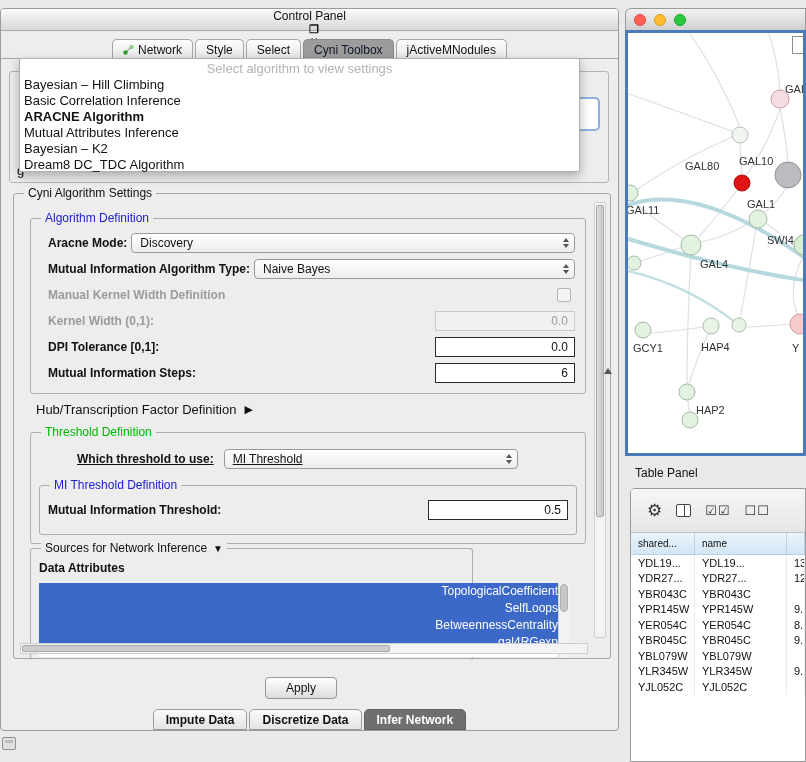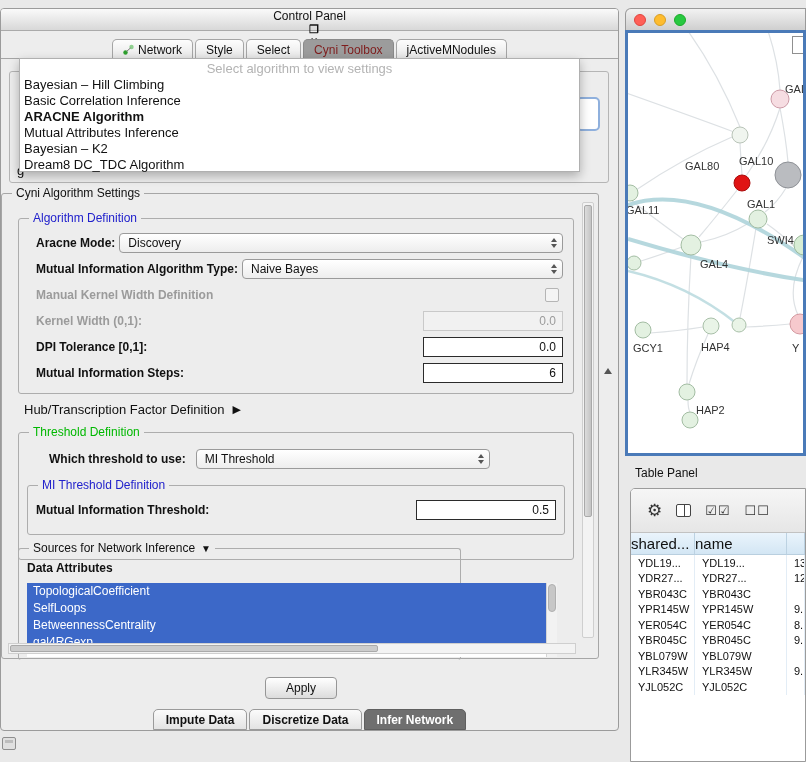--- a/index.html
+++ b/index.html
@@ -15,38 +15,38 @@
         background:linear-gradient(#fafafa,#d8d8d8); border-bottom:1px solid #aaa;
         display:flex; align-items:center; padding:0 8px; font-size:12px; border-radius:3px 3px 0 0;flex-direction:column; }
   .titlebar .sp { flex:1; }
   .tb-icon { font-size:11px; margin-left:9px; font-weight:bold; color:#111; }
   .tabbar { position:absolute; top:30px; left:0; right:0; height:20px;
         display:flex; justify-content:center; align-items:flex-end; }
   .tabline { position:absolute; top:49px; left:0; right:0; border-top:1px solid #a5a5a5; }
   .tab { height:20px; padding:0 10px; display:flex; align-items:center; gap:4px;
         font-size:12px; background:linear-gradient(#fdfdfd,#e6e6e6);
         border:1px solid #a5a5a5; border-bottom:none; border-radius:5px 5px 0 0; margin:0 1px; }
-  .tab-active { background:#9c9c9c; color:#7f1d1d; border-color:#8a8a8a; }
+  .tab-active { background:#9c9c9c; color:#0f172a; border-color:#8a8a8a; }
   .tab-ic { display:flex; align-items:center; }
   
   .remnant-group { position:absolute; left:8px; top:62px; width:600px; height:112px;
         border:1px solid #b5b5b5; border-radius:3px; z-index:1; }
   .remnant-combo { position:absolute; left:575px; top:88px; width:24px; height:34px;
         background:#fff; border:2px solid #8fb0dd; border-radius:5px; z-index:2; }
   .remnant-g { position:absolute; left:16px; top:154px; font-size:13px; z-index:2; }
   
   .popup { position:absolute; left:18px; top:49px; width:561px; height:114px;
         background:#fff; border:1px solid #b0b0b0; box-shadow:0 4px 10px rgba(0,0,0,.28);
         z-index:9; padding-top:2px; }
   .popup-header { font-size:13px; color:#b3b3b3; text-align:center; height:16px; line-height:16px; }
   .dd-item { font-size:13px; height:16px; line-height:16px; padding-left:4px; }
   .dd-selected { font-weight:bold; }
   
-  .settings { position:absolute; left:0; top:184px; width:598px; height:466px;
-        border:1px solid #a6a6a6; border-radius:3px; }
+  .settings { position:absolute; left:12px; top:184px; width:598px; height:466px;
+        border:1px solid #a6a6a6; border-radius:3px;text-align:right; }
   .legend { position:absolute; top:-8px; left:10px; background:#ededed; padding:0 4px; font-size:12px; }
   .legend-blue { color:#2121cc; }
   .legend-green { color:#00b800; }
   .group { position:absolute; border:1px solid #adadad; border-radius:3px; }
   #alg-group { left:16px; top:24px; width:556px; height:176px; padding:14px 10px 0 17px; }
   .row { display:flex; align-items:center; height:20px; margin-bottom:6px; }
   .lbl { font-size:12px; font-weight:bold; white-space:nowrap; }
   .lbl-disabled { color:#9b9b9b; }
   .combo { flex:1; margin-left:4px; height:20px; border:1px solid #9a9a9a; border-radius:4px;
         background:linear-gradient(#ffffff,#ededed); display:flex; align-items:center;
@@ -55,22 +55,22 @@
   .stepper { position:absolute; right:5px; top:4px; display:flex; flex-direction:column; gap:2px; }
   .tri-up { width:0; height:0; border-left:3.5px solid transparent; border-right:3.5px solid transparent; border-bottom:4.5px solid #555; }
   .tri-down { width:0; height:0; border-left:3.5px solid transparent; border-right:3.5px solid transparent; border-top:4.5px solid #555; }
   .spacer { flex:1; }
   .checkbox { width:14px; height:14px; border:1px solid #b5b5b5; border-radius:2px; background:#f4f4f4; margin-right:4px; }
   .input { width:140px; height:20px; border:1px solid #2b2b2b; background:#fff; font-size:12px;
         display:flex; align-items:center; justify-content:flex-end; padding-right:6px; margin-left:auto; }
   .input-disabled { border:1px solid #c9c9c9; background:#f1f1f1; color:#9b9b9b; }
   .hub-row { position:absolute; left:22px; top:208px; display:flex; align-items:center; gap:8px; font-size:13px; }
   .hub-tri { font-size:11px; }
-  #threshold-group { left:16px; top:238px; width:556px; height:128px; }
-  .which-row { margin:16px 0 0 30px; padding-right:26px; }
+  #threshold-group { left:16px; top:238px; width:556px; height:112px; }
+  .which-row { margin:16px 0 0 46px; padding-right:26px;text-decoration:underline; }
   #mi-group { left:8px; top:52px; width:538px; height:50px; }
   .mi-row { margin-top:14px; padding:0 8px; }
   #sources-group { left:16px; top:354px; width:443px; height:112px; border-bottom:none; }
   .src-arrow { margin-left:6px; font-size:10px; }
   .attr-label { position:absolute; left:8px; top:12px; font-size:12px; font-weight:bold; }
   .attr-list { position:absolute; left:8px; top:34px; width:530px; height:74px; background:#fff; overflow:hidden; }
   .attr-item { height:17px; line-height:17px; background:#3c68c8; color:#fff; font-size:12px;
         padding-left:6px; width:calc(100% - 11px); }
   .attr-scroll { position:absolute; right:0; top:0; bottom:0; width:11px; background:#f2f2f2; border-left:1px solid #d5d5d5; }
   .attr-thumb { position:absolute; top:1px; left:1px; right:1px; height:28px; background:#c7c7c7;
@@ -106,21 +106,21 @@
   .table-win { position:absolute; left:630px; top:488px; width:176px; height:274px;
         background:#fff; border:1px solid #9b9b9b; border-radius:5px 0 0 0; overflow:hidden; }
   .t-toolbar { height:44px; background:linear-gradient(#f6f6f6,#e6e6e6); border-bottom:1px solid #c2c2c2;
         display:flex; align-items:center; gap:14px; padding-left:16px; }
   .gear { font-size:17px; color:#333; }
   .colicon { width:15px; height:13px; border:1.5px solid #444; border-radius:2px; position:relative; background:#fff; }
   .colicon:before { content:""; position:absolute; left:50%; top:0; bottom:0; width:1.5px; background:#444; }
   .checks { font-size:13px; color:#333; letter-spacing:1px; }
   .t-header { display:grid; grid-template-columns:64px 92px 1fr;
         background:linear-gradient(#eaf4fc,#d3e6f4); border-bottom:1px solid #b9cfdf; height:22px; }
-  .t-hcell { font-size:15px; display:flex; align-items:center; border-right:1px solid #bcd2e2; }
+  .t-hcell { font-size:10px; display:flex; align-items:center; padding-left:7px; border-right:1px solid #bcd2e2; }
   .t-row { display:grid; grid-template-columns:64px 92px 1fr; height:15.5px; }
   .t-cell { font-size:11px; display:flex; align-items:center; padding-left:7px;
         border-right:1px solid #e3edf6; white-space:nowrap; overflow:hidden; }
   
   .corner-icon { position:absolute; left:2px; top:737px; width:14px; height:13px;
         border:1px solid #8e8e8e; background:#e0e0e0; border-radius:2px; }
   .corner-icon:before { content:""; position:absolute; left:2px; top:2px; right:2px; height:3px; background:#bdbdbd; }
   .splitter-arrow { position:absolute; left:604px; top:368px; width:0; height:0;
         border-left:4px solid transparent; border-right:4px solid transparent; border-bottom:6px solid #555; }
 </style>

